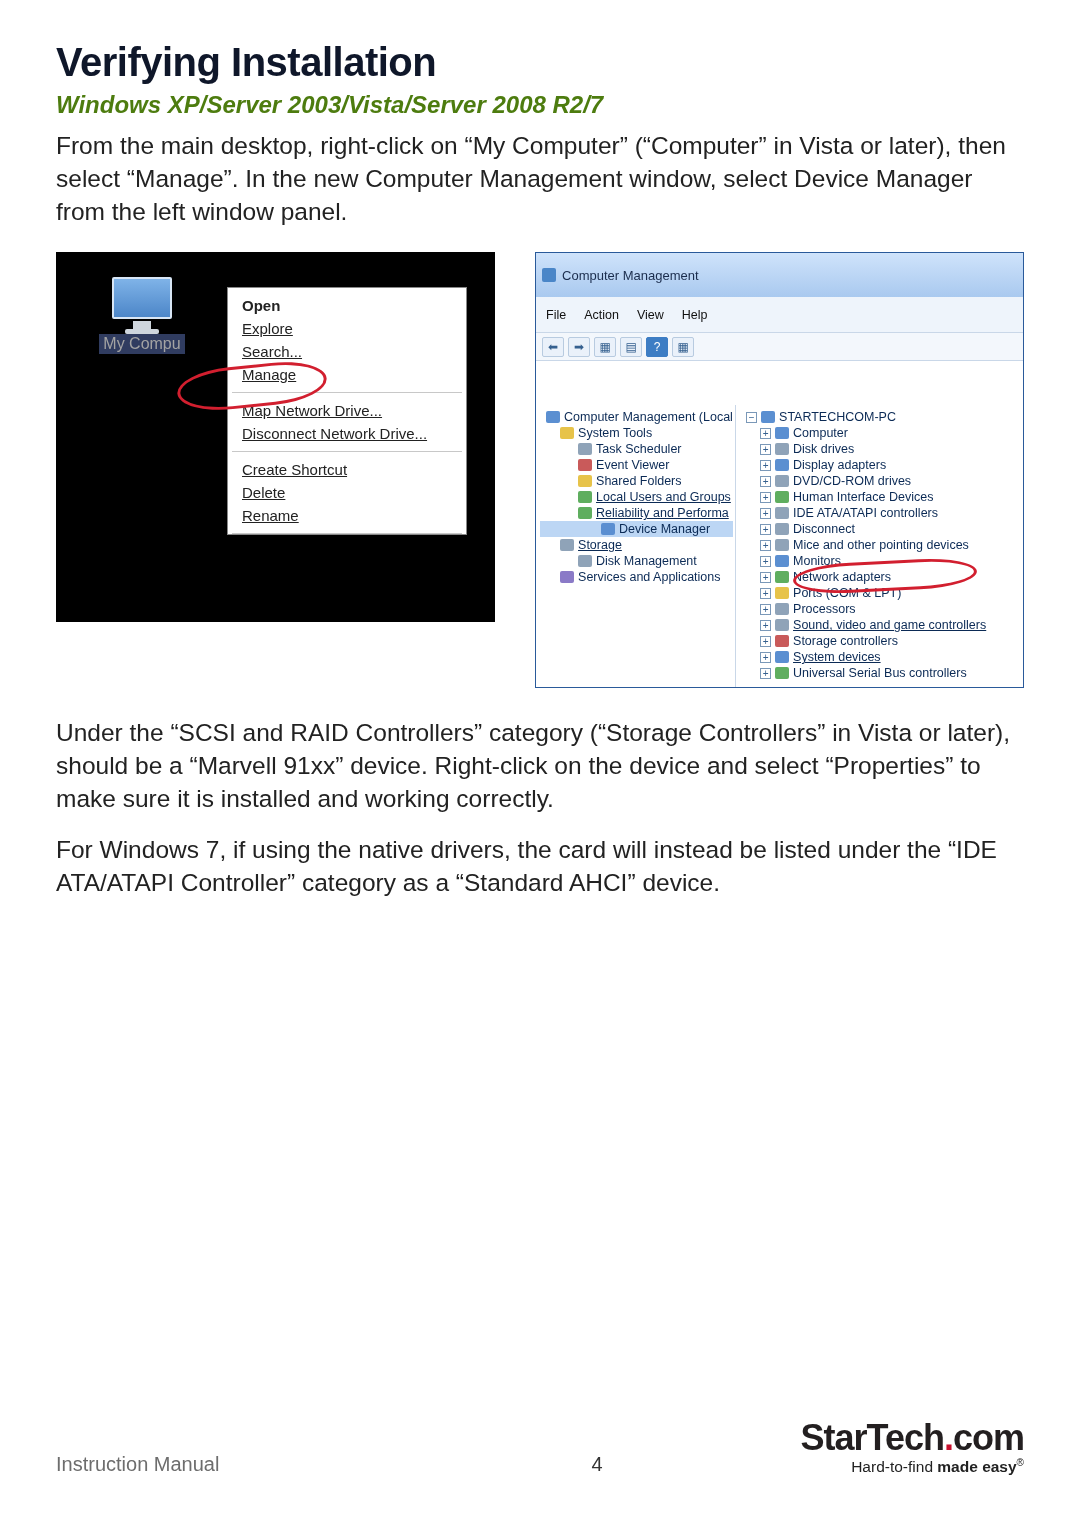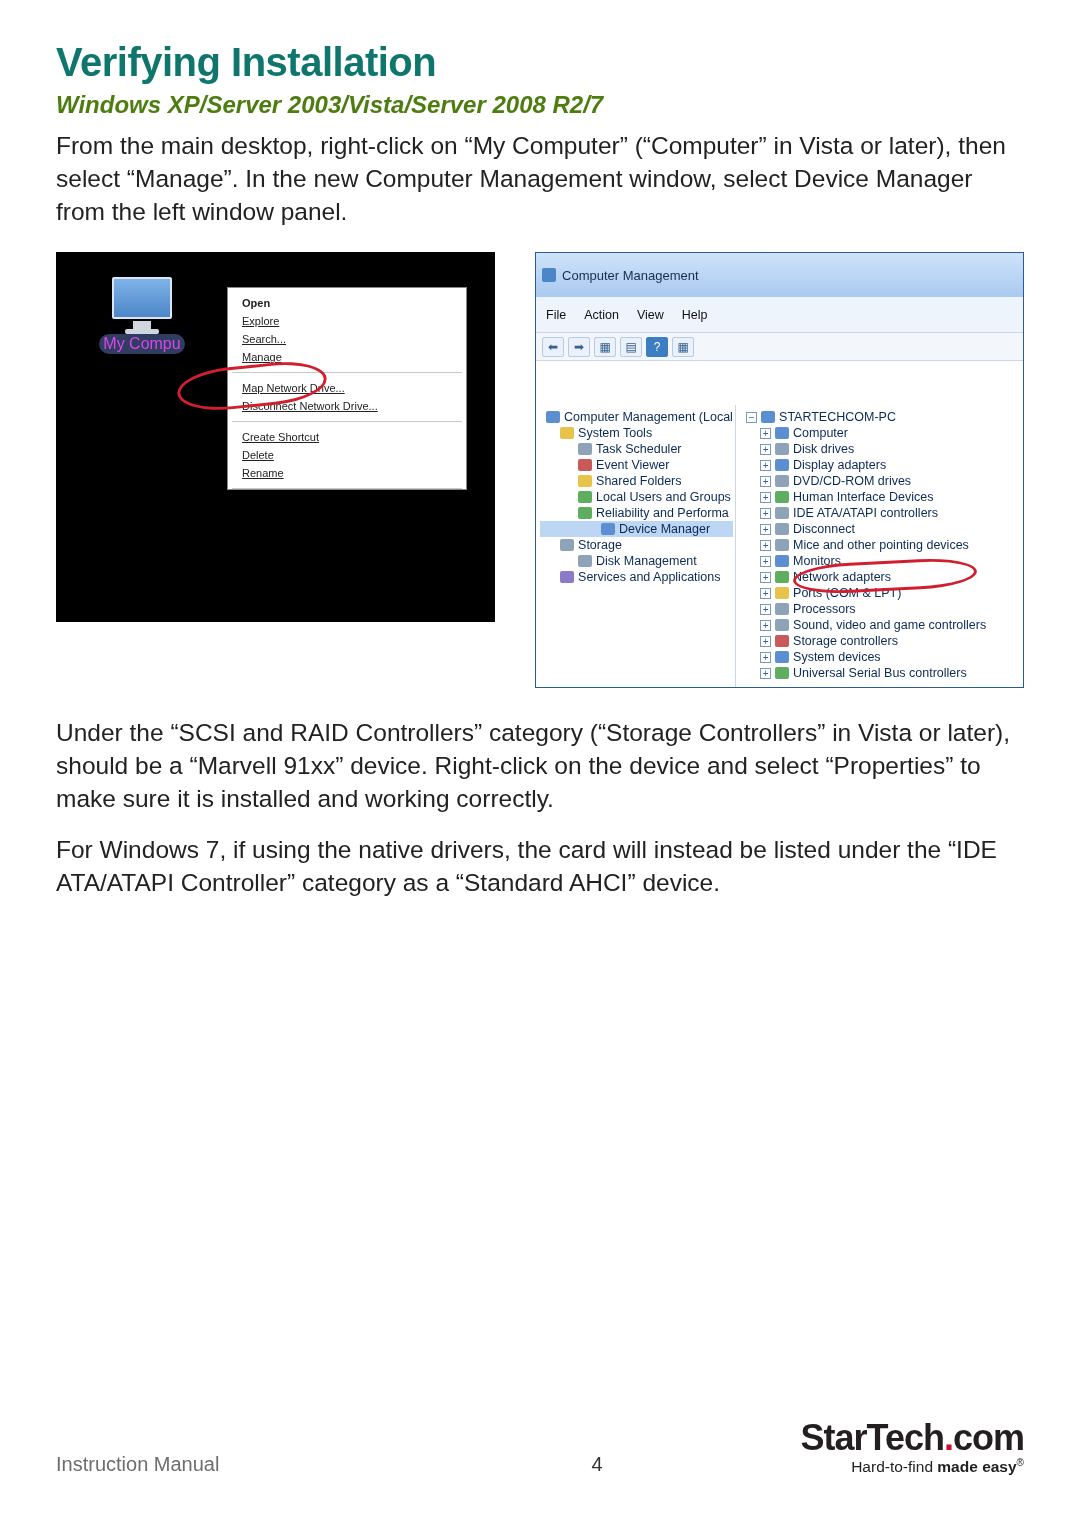--- a/index.html
+++ b/index.html
@@ -1,29 +1,29 @@
 <!DOCTYPE html>
 <html><head>
 <meta charset="utf-8">
 <style>
   * { box-sizing: border-box; margin: 0; padding: 0; }
   html, body { width: 1080px; height: 1522px; background: #fff; font-family: "Segoe UI", "Myriad Pro", Arial, sans-serif; color: #222; }
   .page { position: relative; width: 1080px; height: 1522px; padding: 40px 56px 56px 56px; }
-  .h1 { font-size: 40px; font-weight: 700; color: #0f766e; margin-bottom: 6px; letter-spacing: -0.5px; }
+  .h1 { font-size: 40px; font-weight: 700; color: #0f172a; margin-bottom: 6px; letter-spacing: -0.5px; }
   .h2 { font-size: 24px; font-weight: 700; color: #4d7c0f; margin-bottom: 10px; font-style: italic; }
   .para { font-size: 24.5px; line-height: 1.35; color: #222; margin-bottom: 18px; }
   .figs { display: flex; gap: 40px; margin: 24px 0 28px 0; align-items: flex-start; }
   
   .ctx-wrap { width: 440px; height: 370px; background: #000; position: relative; border: 1px solid #000; }
   .desktop-icon { position: absolute; left: 30px; top: 24px; width: 110px; text-align: center; }
   .desktop-icon .monitor { width: 60px; height: 42px; margin: 0 auto 4px auto; background: linear-gradient(#7fb3e8,#4c86c8); border: 2px solid #d8e6f5; border-radius: 2px; position: relative; }
   .desktop-icon .stand { width: 18px; height: 8px; background: #cfd6dd; margin: -2px auto 0 auto; }
   .desktop-icon .base { width: 34px; height: 5px; background: #cfd6dd; margin: 0 auto; border-radius: 2px; }
-  .desktop-icon .label { font-size: 16px; color: #d946ef; background: rgba(80,100,160,.6); padding: 1px 4px; display: inline-block; border-radius: 10px; }
-  .ctx-menu { position: absolute; left: 170px; top: 34px; width: 240px; background: #fff; border: 1px solid #888; box-shadow: 2px 2px 3px rgba(0,0,0,.5); font-family: Tahoma, Arial, sans-serif; font-size: 11px; }
+  .desktop-icon .label { font-size: 16px; color: #a3a3a3; background: rgba(80,100,160,.6); padding: 1px 4px; display: inline-block; }
+  .ctx-menu { position: absolute; left: 170px; top: 34px; width: 240px; background: #fff; border: 1px solid #888; box-shadow: 2px 2px 3px rgba(0,0,0,.5); font-family: Tahoma, Arial, sans-serif; font-size: 15px; }
   .ctx-menu .grp { padding: 6px 0; }
   .ctx-menu .sep { height: 1px; background: #c8c8c8; margin: 0 4px; }
   .ctx-menu .item { padding: 3px 14px; cursor: default; }
   .ctx-menu .bold { font-weight: 700; }
   .ctx-menu .ul { text-decoration: underline; }
   .circle1 { position: absolute; left: 120px; top: 112px; width: 150px; height: 42px; border: 3px solid #d21f2f; border-radius: 50%/70%; transform: rotate(-6deg); pointer-events: none; }
   
   .cm { width: 490px; border: 1px solid #2a5a9a; font-family: "Segoe UI", Tahoma, Arial, sans-serif; font-size: 13px; background: #fff; position: relative; }
   .cm-title { height: 44px; background: linear-gradient(#cfe3fb,#a9c9ef); display: flex; align-items: center; padding: 0 6px; gap: 6px; color: #1b2d4d; font-size: 13px; }
   .cm-title .ico { width: 14px; height: 14px; background: #4a86c8; border-radius: 2px; }
@@ -35,21 +35,21 @@
   .cm-left { width: 200px; border-right: 1px solid #c9d7e8; }
   .cm-right { flex: 1; }
   .tree-line { display: flex; align-items: center; gap: 4px; padding: 1px 0 1px 6px; white-space: nowrap; font-size: 12.5px; color: #0b2a55; }
   .tree-line.l1 { padding-left: 20px; }
   .tree-line.l2 { padding-left: 38px; }
   .tree-line .tw { width: 11px; height: 11px; border: 1px solid #7a98b8; font-size: 10px; line-height: 9px; text-align: center; color: #35608f; background:#fff; }
   .tree-line .ti { width: 14px; height: 12px; border-radius: 2px; flex: none; }
   .i-blue { background:#5b8fd1; } .i-yel { background:#e7c34a; } .i-grn { background:#5fae5f; }
   .i-red { background:#c95a5a; } .i-grey { background:#8fa3b8; } .i-pur { background:#8a7ac7; }
   .sel { background: #bcd6f4; justify-content: center; }
-  .link { }
+  .link { text-decoration: underline; }
   .circle2 { position: absolute; right: 46px; top: 308px; width: 184px; height: 30px; border: 3px solid #d21f2f; border-radius: 50%/80%; transform: rotate(-3deg); pointer-events: none; }
   
   .footer { position: absolute; left: 56px; right: 56px; bottom: 46px; display: flex; align-items: flex-end; justify-content: space-between; }
   .footer .im { font-size: 20px; color: #6d6d6d; }
   .footer .pn { font-size: 20px; color: #333; margin-left: 174px; }
   .brand { text-align: right; }
   .brand .logo { font-size: 36px; font-weight: 700; color: #231f20; letter-spacing: -1px; }
   .brand .logo .dot { color: #c8102e; }
   .brand .tag { font-size: 15.5px; color: #222; margin-top: -2px; }
   .brand .tag b { font-weight: 700; }

